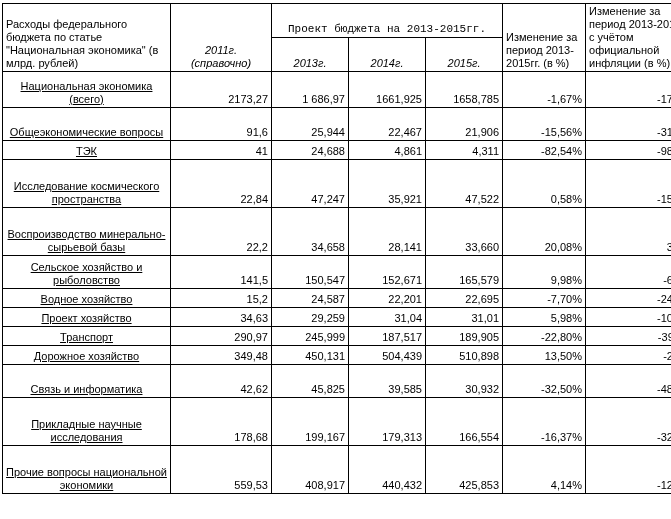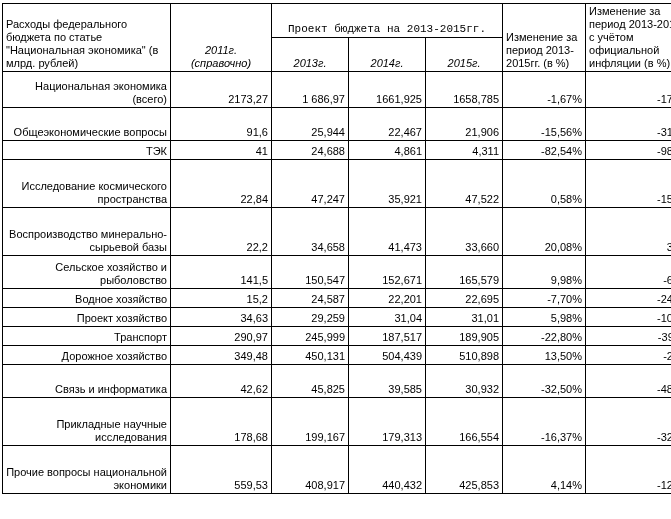--- a/index.html
+++ b/index.html
@@ -46,23 +46,24 @@
     vertical-align: bottom;
     font-style: italic;
   }
   th.hdr-group {
     text-align: center;
     vertical-align: middle;
     font-family: Liberation Mono, monospace;
   }
   
   td.rowlabel {
-    text-align: right;
+    text-align: center;
     font-weight: bold;
     vertical-align: bottom;
+    text-decoration: underline;
   }
   td.num {
     text-align: right;
     font-weight: normal;
     vertical-align: bottom;
     white-space: nowrap;
   }
   
   col.c-label { width: 168px; }
   col.c-2011  { width: 101px; }
@@ -134,21 +135,21 @@
           <td class="num">47,247</td>
           <td class="num">35,921</td>
           <td class="num">47,522</td>
           <td class="num">0,58%</td>
           <td class="num">-15,73%</td>
         </tr>
         <tr style="height: 48px;">
           <td class="rowlabel">Воспроизводство минерально-сырьевой базы</td>
           <td class="num">22,2</td>
           <td class="num">34,658</td>
-          <td class="num">41,473</td>
+          <td class="num">28,141</td>
           <td class="num">33,660</td>
           <td class="num">20,08%</td>
           <td class="num">3,77%</td>
         </tr>
         <tr style="height: 33px;">
           <td class="rowlabel">Сельское хозяйство и рыболовство</td>
           <td class="num">141,5</td>
           <td class="num">150,547</td>
           <td class="num">152,671</td>
           <td class="num">165,579</td>

